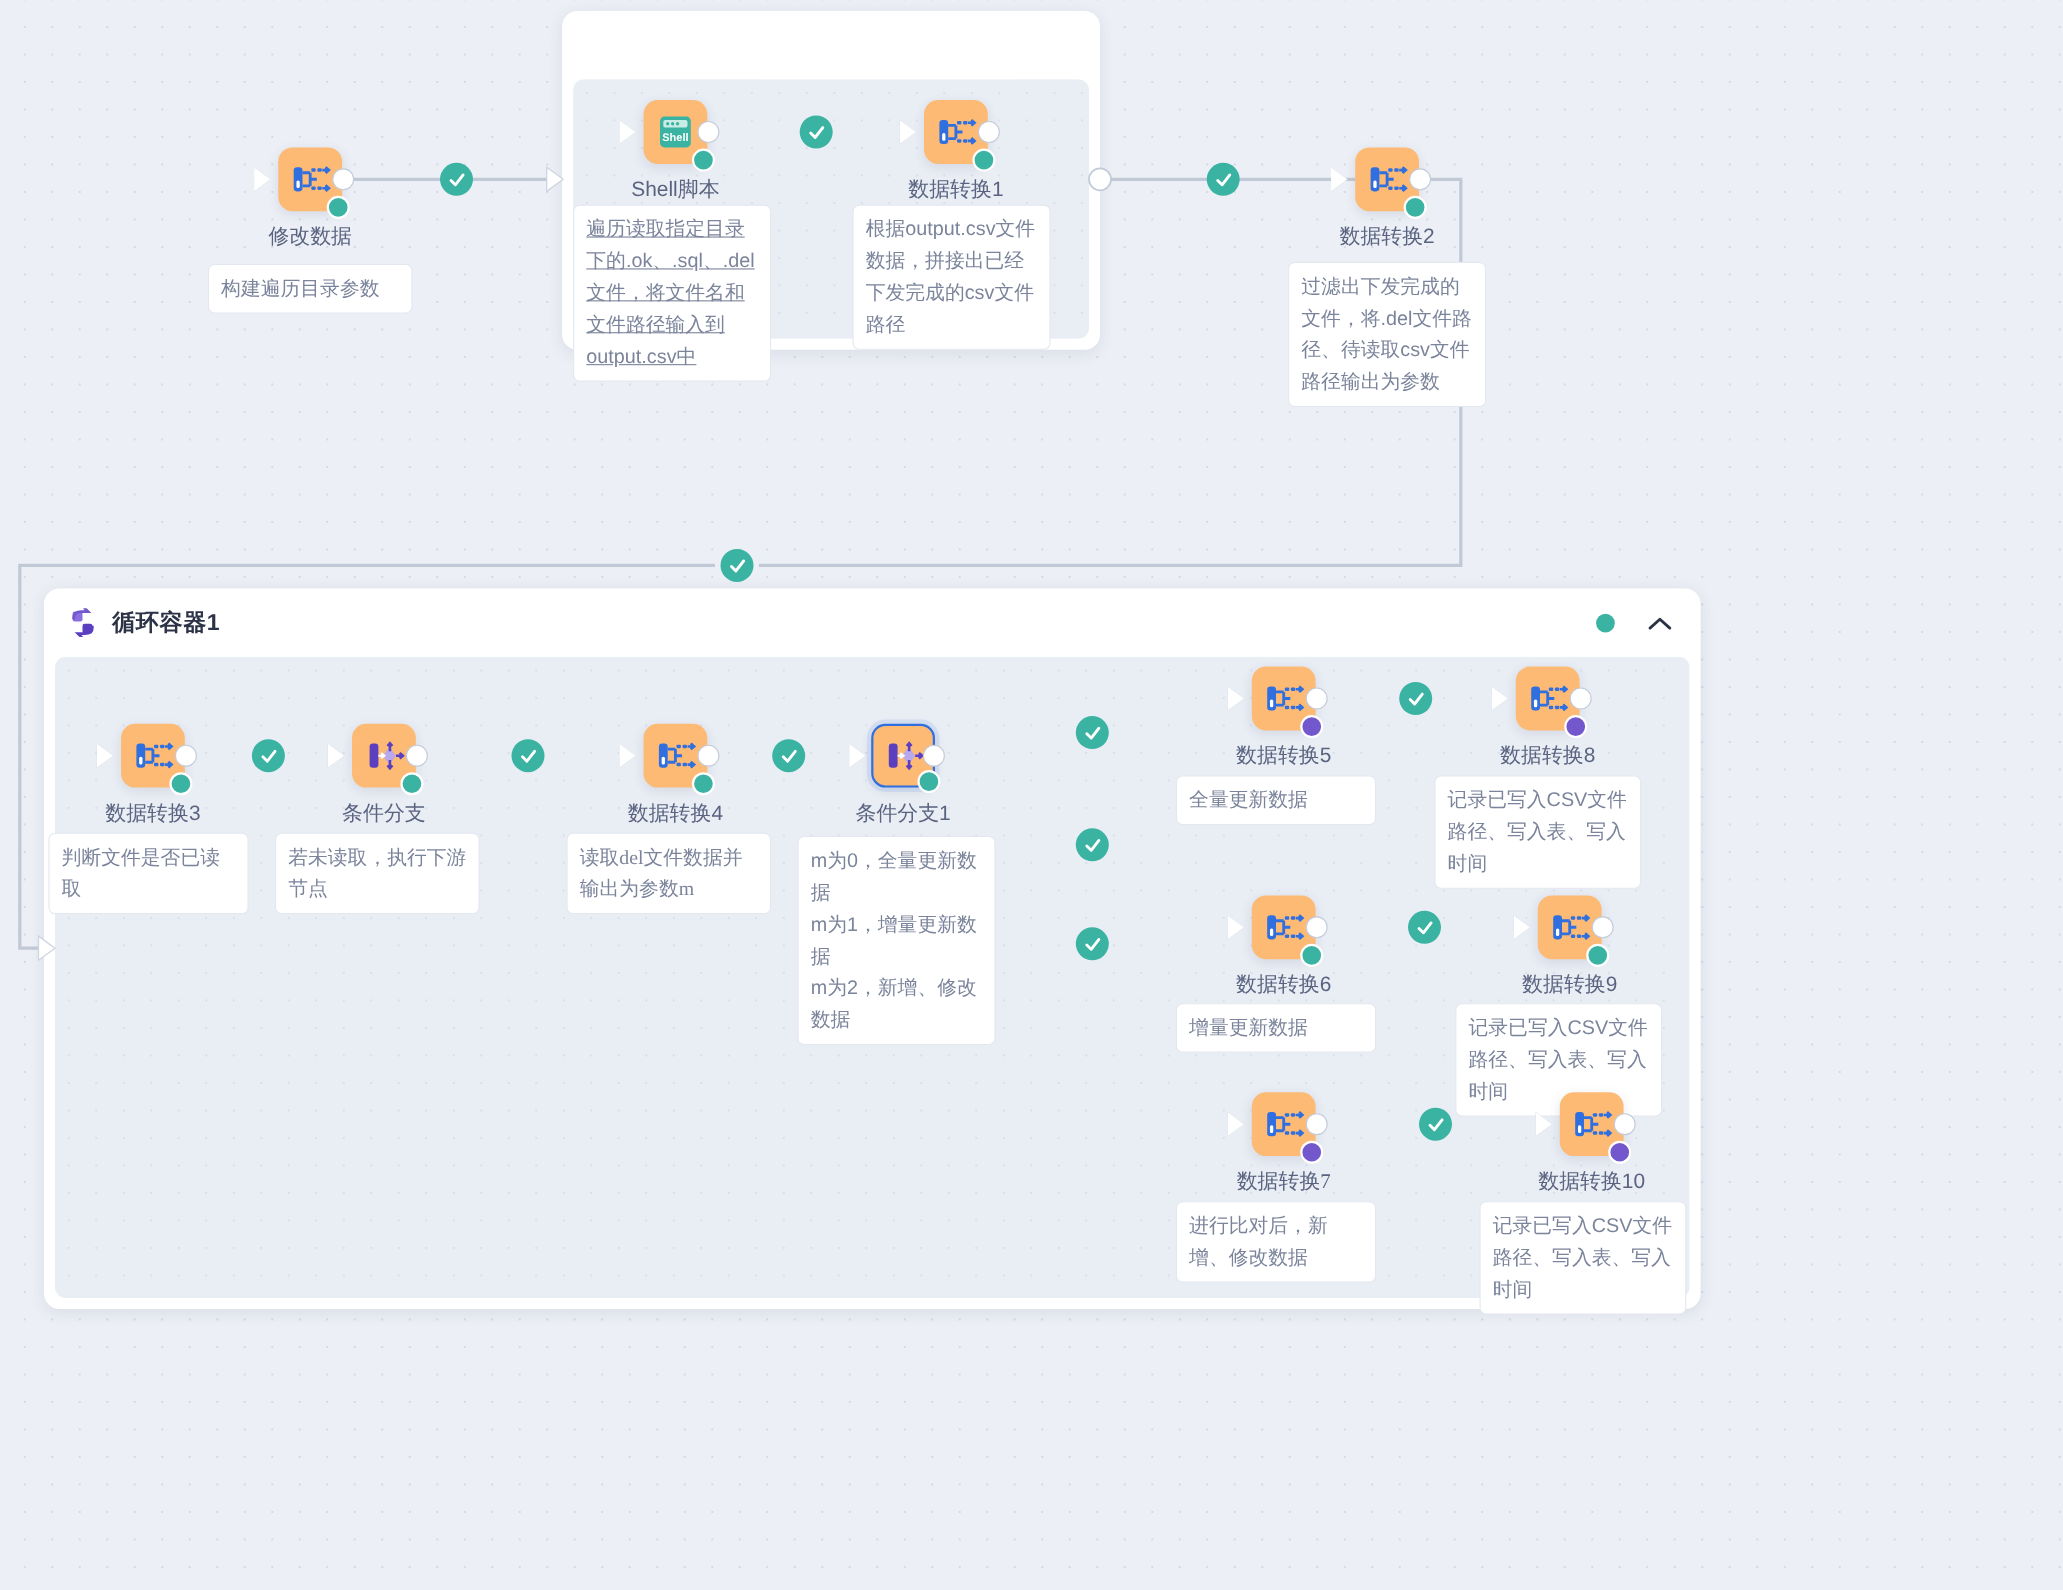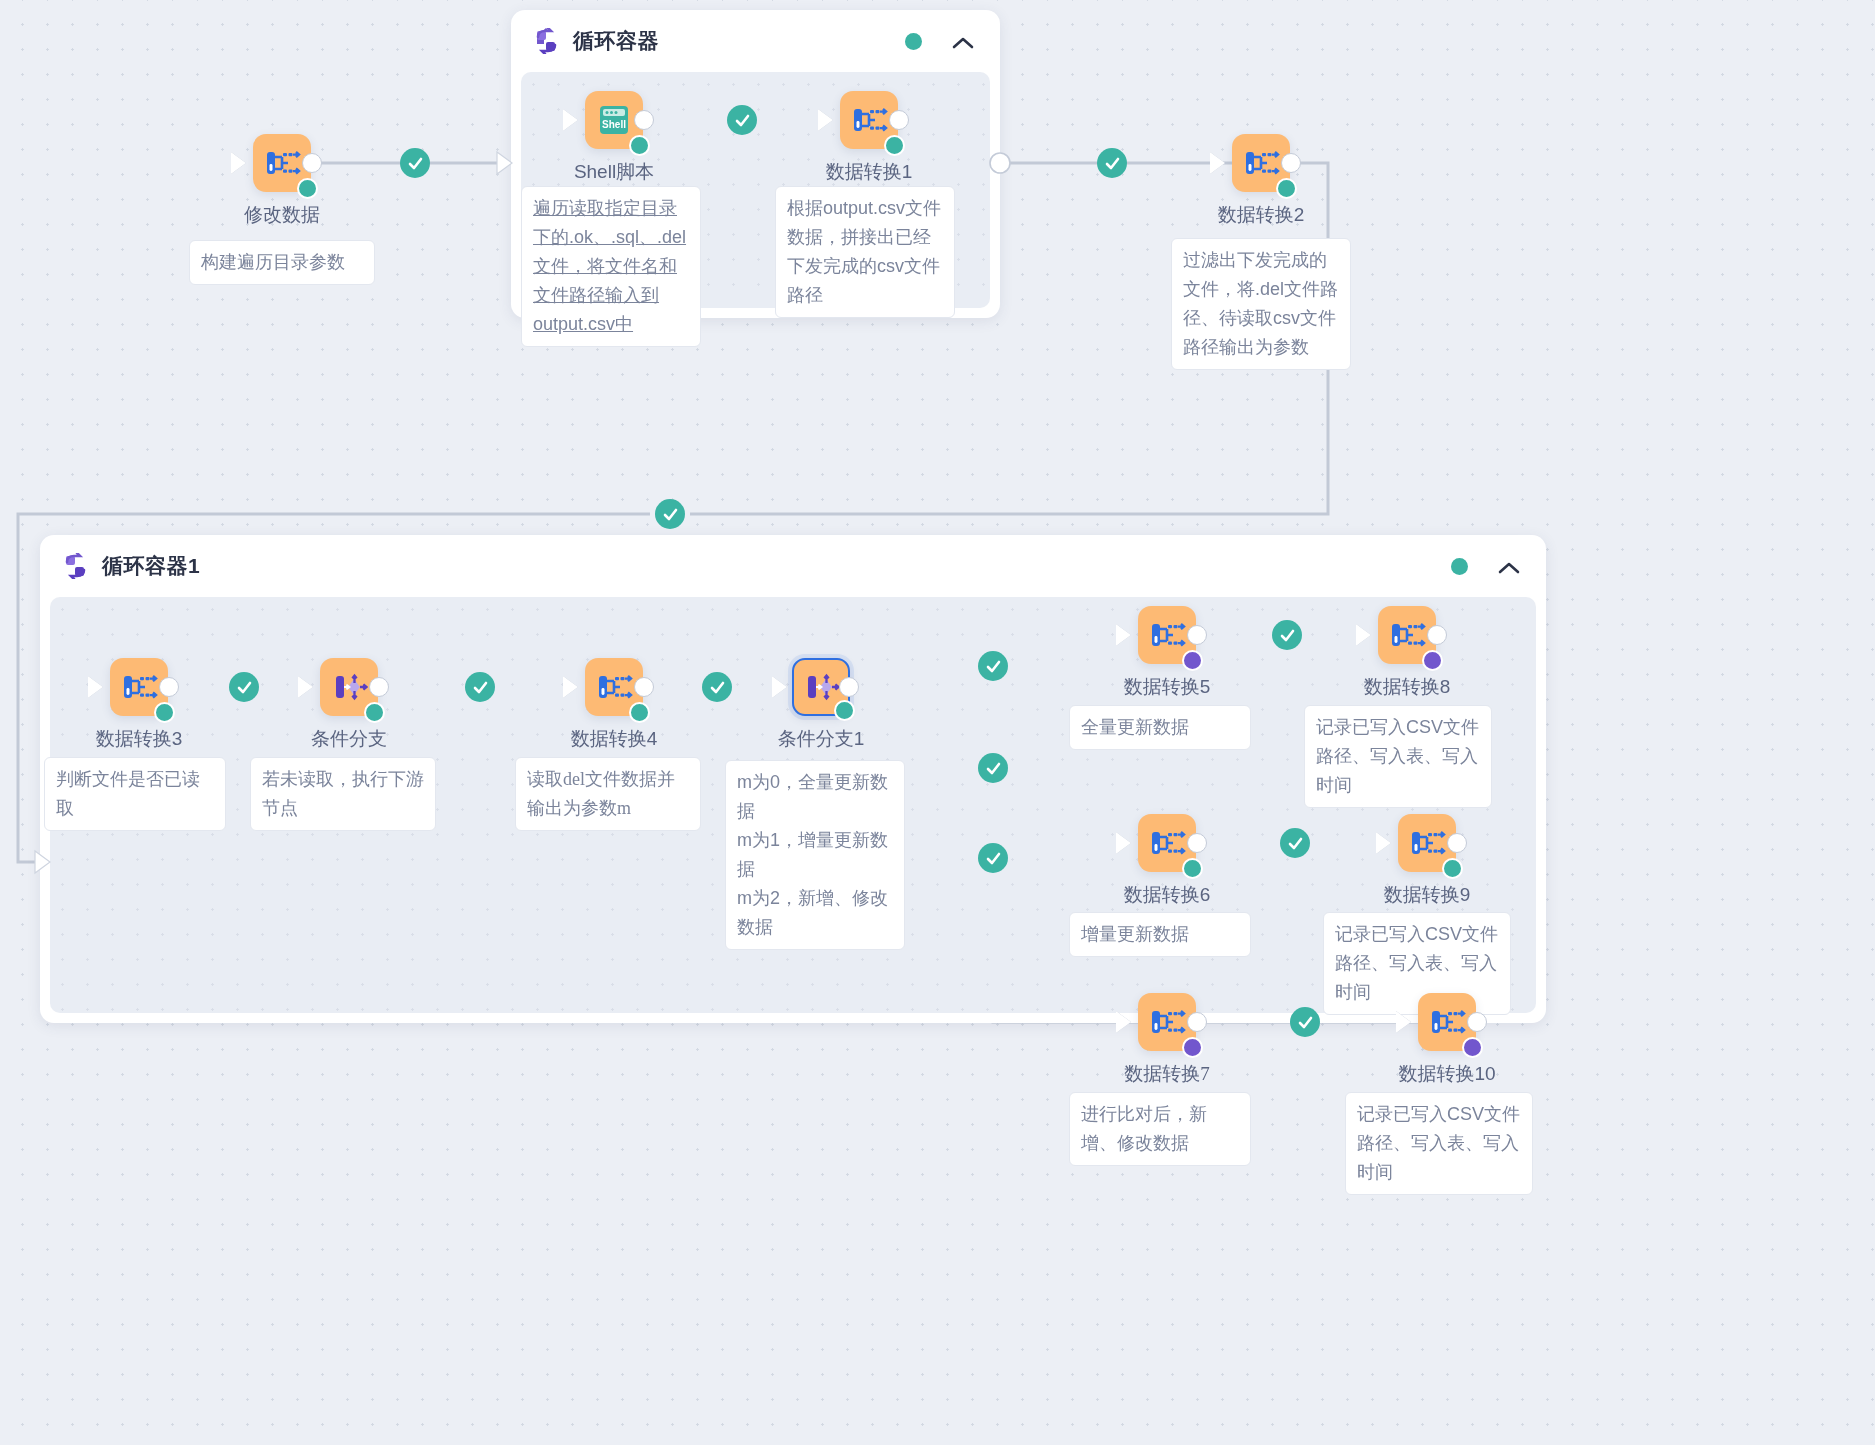--- a/index.html
+++ b/index.html
@@ -133,44 +133,24 @@
   <path d="M993 845 V1022 H1140" stroke="#c2c9d6" stroke-width="3" fill="none"></path>
 
   <line x1="1200" y1="635" x2="1378" y2="635" stroke="#c2c9d6" stroke-width="3"></line>
 
   <line x1="1200" y1="843" x2="1398" y2="843" stroke="#c2c9d6" stroke-width="3"></line>
 
   <line x1="1200" y1="1022" x2="1418" y2="1022" stroke="#c2c9d6" stroke-width="3"></line>
 </svg>
 
 <div class="container-card" style="left:511px;top:10px;width:489px;height:308px;">
-  <div class="container-head">
-    <span class="loop-icon">
-      <svg viewBox="0 0 26 26" width="26" height="26">
-        <path d="M4 8 q0-5 6-5 h6 l-3-3 M4 8 h7 v8 h-7z" fill="#7257cd"></path>
-        <rect x="4" y="3" width="9" height="9" rx="2" fill="#8b6fe0"></rect>
-        <path d="M22 17 q0 6-7 6 h-6 l3 3" stroke="#5b3fc0" stroke-width="2.6" fill="none" stroke-linecap="round"></path>
-        <path d="M5 9 q0-6 7-6 h6 l-3-3" stroke="#7257cd" stroke-width="2.6" fill="none" stroke-linecap="round"></path>
-        <rect x="13" y="14" width="9" height="9" rx="2" fill="#5b3fc0"></rect>
-      </svg>
-    </span>
-    <span class="container-title">循环容器</span>
-    <span class="head-right">
-      <span class="status-dot-lg"></span>
-      <span class="chev">
-        <svg viewBox="0 0 22 13" width="22" height="13">
-            <path d="M2 11 L11 3 L20 11" stroke="#2c3347" stroke-width="2.6" fill="none" stroke-linecap="round" stroke-linejoin="round"></path>
-          </svg>
-      </span>
-    </span>
-  </div>
   <div class="container-body"></div>
 </div>
 
-<div class="container-card" style="left:40px;top:535px;width:1506px;height:488px;">
+<div class="container-card" style="left:40px;top:535px;width:1506px;height:655px;">
   <div class="container-head">
     <span class="loop-icon">
       <svg viewBox="0 0 26 26" width="26" height="26">
         <rect x="4" y="3" width="9" height="9" rx="2" fill="#8b6fe0"></rect>
         <path d="M22 17 q0 6-7 6 h-6 l3 3" stroke="#5b3fc0" stroke-width="2.6" fill="none" stroke-linecap="round"></path>
         <path d="M5 9 q0-6 7-6 h6 l-3-3" stroke="#7257cd" stroke-width="2.6" fill="none" stroke-linecap="round"></path>
         <rect x="13" y="14" width="9" height="9" rx="2" fill="#5b3fc0"></rect>
       </svg>
     </span>
     <span class="container-title">循环容器1</span>

